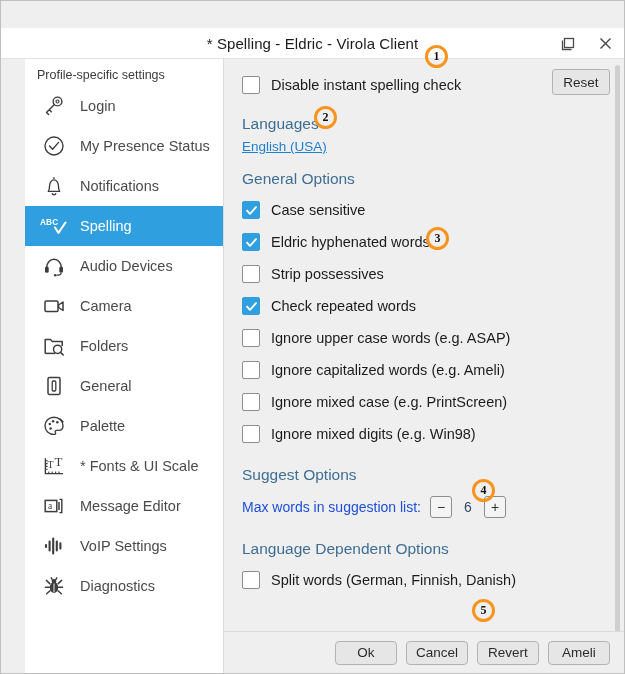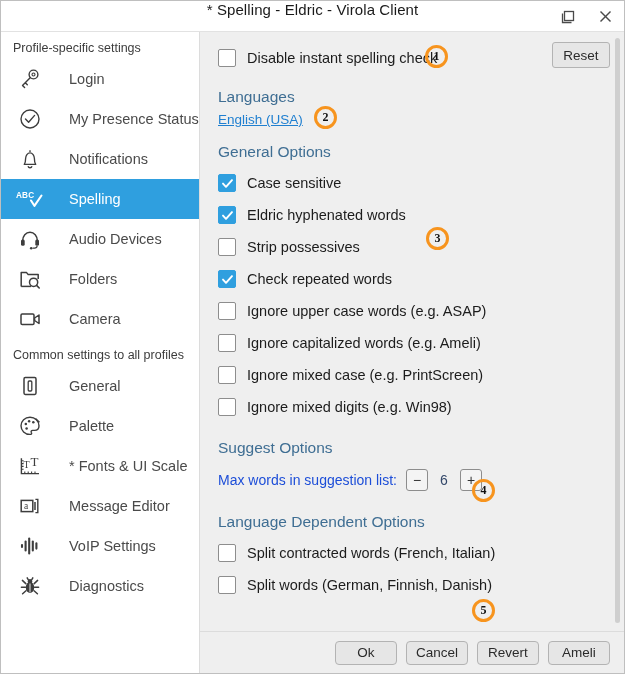--- a/index.html
+++ b/index.html
@@ -14,36 +14,37 @@
     width: 625px; height: 674px;
     border: 1px solid #bfbfbf;
     background: #efefef;
     display: flex; flex-direction: column;
   }
   
   .titlebar {
     height: 31px; min-height: 31px;
     background: #ffffff;
     border-bottom: 1px solid #e2e2e2;
-    display: flex; align-items: flex-start;
+    display: flex; align-items: center;
     position: relative;
+    margin-top: 27px;
   }
   .title-text {
     position: absolute; left: 0; right: 0; text-align: center;
     font-size: 15px; color: #1a1a1a; letter-spacing: .1px;
     pointer-events: none;
   }
   .title-btns { margin-left: auto; display: flex; height: 100%; z-index: 2; }
   .title-btn {
     width: 38px; height: 100%;
     display: flex; align-items: center; justify-content: center;
     cursor: default;
   }
   
-  .body { flex: 1; display: flex; min-height: 0; }
+  .body { flex: 1; display: flex; min-height: 0; padding-left: 24px; }
   
   .sidebar {
     width: 199px; min-width: 199px;
     background: #ffffff;
     border-right: 1px solid #dcdcdc;
     padding-top: 6px;
     overflow: hidden;
   }
   .side-group-label {
     font-size: 12.5px; color: #3c3c3c;
@@ -54,21 +55,21 @@
     padding-left: 14px; cursor: default;
   }
   .side-item.selected { background: #2f9fdf; }
   .side-ico {
     width: 30px; min-width: 30px; height: 28px;
     display: flex; align-items: center; justify-content: center;
     color: #3d3d3d;
   }
   .side-item.selected .side-ico { color: #ffffff; }
   .side-label {
-    margin-left: 24px; font-size: 14.5px; color: #4a4a4a;
+    margin-left: 11px; font-size: 14.5px; color: #4a4a4a;
     white-space: nowrap;
   }
   .side-item.selected .side-label { color: #ffffff; }
   
   .main {
     flex: 1; position: relative; background: #efefef;
     display: flex; flex-direction: column; min-width: 0;
   }
   .content {
     flex: 1; position: relative; overflow: hidden;
@@ -236,40 +237,39 @@
             <path d="M19.1 18.9 C19.1 20.6 16.8 21.2 14.6 21.2" fill="none" stroke="currentColor" stroke-width="1.3"></path>
             <circle cx="13.2" cy="21.2" r="1.25" fill="currentColor"></circle>
           </svg>
         </span>
         <span class="side-label">Audio Devices</span>
       </div>
 
       <div class="side-item">
         <span class="side-ico">
           <svg width="24" height="24" viewBox="0 0 24 24">
+            <rect x="3" y="7" width="13" height="10.5" rx="1.2" fill="none" stroke="currentColor" stroke-width="1.5"></rect>
+            <path d="M16.6 11 L21 8 L21 16.5 L16.6 13.5 Z" fill="none" stroke="currentColor" stroke-width="1.5" stroke-linejoin="round"></path>
+          </svg>
+        </span>
+        <span class="side-label">Camera</span>
+      </div>
+
+      <div class="side-item">
+        <span class="side-ico">
+          <svg width="24" height="24" viewBox="0 0 24 24">
             <path d="M3.2 19.4 L3.2 5.6 L8.6 5.6 L10.2 7.6 L20.2 7.6 L20.2 12" fill="none" stroke="currentColor" stroke-width="1.5" stroke-linejoin="round"></path>
             <path d="M3.2 19.4 L13 19.4" fill="none" stroke="currentColor" stroke-width="1.5"></path>
             <circle cx="15.6" cy="15.3" r="4.1" fill="none" stroke="currentColor" stroke-width="1.5"></circle>
             <line x1="18.6" y1="18.4" x2="21.2" y2="21" stroke="currentColor" stroke-width="1.6" stroke-linecap="round"></line>
           </svg>
         </span>
         <span class="side-label">Folders</span>
       </div>
 
-      <div class="side-item">
-        <span class="side-ico">
-          <svg width="24" height="24" viewBox="0 0 24 24">
-            <rect x="3" y="7" width="13" height="10.5" rx="1.2" fill="none" stroke="currentColor" stroke-width="1.5"></rect>
-            <path d="M16.6 11 L21 8 L21 16.5 L16.6 13.5 Z" fill="none" stroke="currentColor" stroke-width="1.5" stroke-linejoin="round"></path>
-          </svg>
-        </span>
-        <span class="side-label">Camera</span>
-      </div>
-
-      <div class="side-group-label" style="padding-top:9px;">Common settings to all profiles</div>
 
       <div class="side-item">
         <span class="side-ico">
           <svg width="24" height="24" viewBox="0 0 24 24">
             <rect x="6" y="3.6" width="12" height="16.8" rx="1.3" fill="none" stroke="currentColor" stroke-width="1.5"></rect>
             <rect x="10.2" y="7" width="3.6" height="10" rx="1.1" fill="none" stroke="currentColor" stroke-width="1.3"></rect>
           </svg>
         </span>
         <span class="side-label">General</span>
       </div>
@@ -433,26 +433,20 @@
 
         <div class="row stepper-row">
           <span class="step-label">Max words in suggestion list:</span>
           <span class="step-btn">−</span>
           <span class="step-val">6</span>
           <span class="step-btn">+</span>
         </div>
 
         <div class="sec-head">Language Dependent Options</div>
 
-        <div class="row opt-row">
-          <span class="cb">
-            
-          </span>
-          <span class="cb-label">Split contracted words (French, Italian)</span>
-        </div>
 
         <div class="row opt-row">
           <span class="cb">
             
           </span>
           <span class="cb-label">Split words (German, Finnish, Danish)</span>
         </div>
 
         <div class="scrolltrack">
           <div class="scrollthumb"></div>

